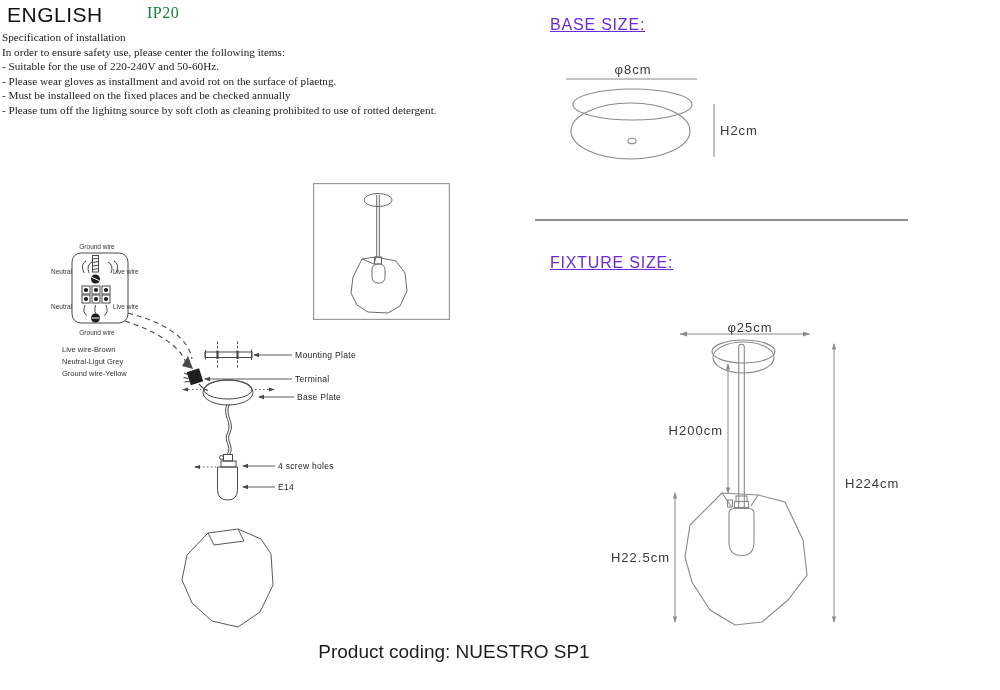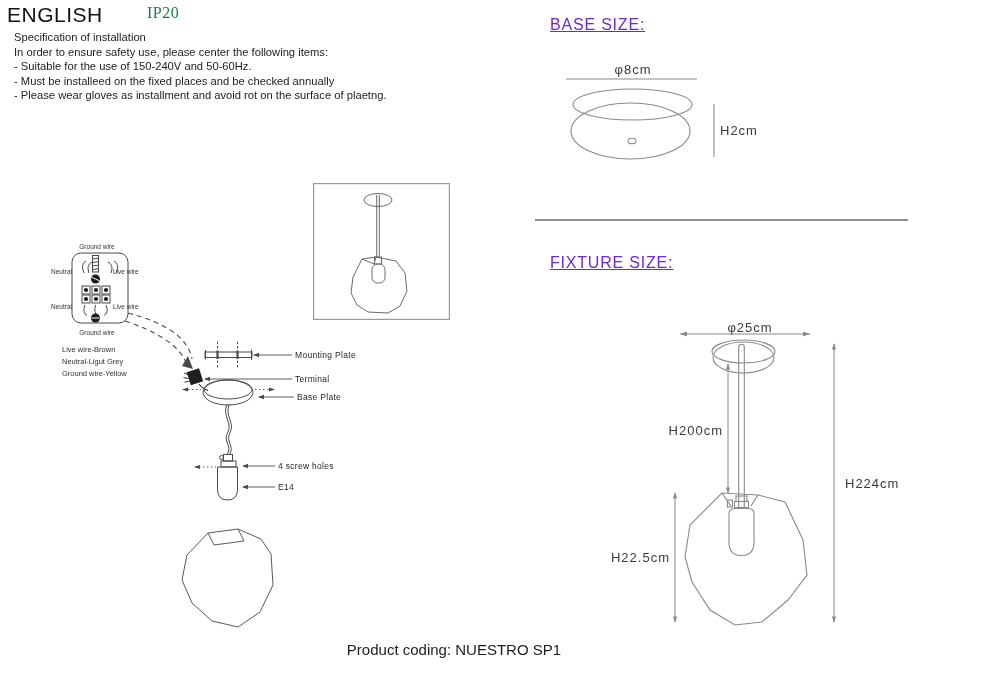--- a/index.html
+++ b/index.html
@@ -3,43 +3,44 @@
 <meta charset="utf-8">
 <style>
   html,body{margin:0;padding:0;background:#fff;}
   .page{position:relative;width:908px;height:690px;background:#fff;overflow:hidden;
         font-family:"Liberation Sans",sans-serif;color:#222;}
   .abs{position:absolute;}
   .h1{font-size:21px;color:#111;letter-spacing:.5px;}
   .h2{font-size:16px;color:#15803d;letter-spacing:.5px;font-family:Liberation Serif, serif;}
   .spec{font-size:11.2px;line-height:14.6px;color:#222;white-space:nowrap;}
   .sec-title{font-size:16px;color:#6d28d9;letter-spacing:.8px;text-decoration:underline;}
-  .footer{width:100%;text-align:center;font-size:15px;color:#1d1d1d;}
+  .footer{width:100%;text-align:center;font-size:19px;color:#1d1d1d;}
   .divider{height:2px;background:#8f8f8f;}
   svg{display:block;overflow:hidden;}
   svg text{font-family:"Liberation Sans",sans-serif;fill:#333;stroke:none;}
   .lbl-xs{font-size:6.5px;}
   .lbl-s{font-size:7.5px;}
   .lbl-m{font-size:8.5px;fill:#1e1e1e;letter-spacing:.3px;}
   .dim{font-size:13px;fill:#3a3a3a;letter-spacing:1px;}
 </style>
 </head>
 <body>
 
 <div class="page">
 
   <div class="abs h1" style="left:7px;top:3px;">ENGLISH</div>
   <div class="abs h2" style="left:147px;top:4px;">IP20</div>
 
-  <div class="abs spec" style="left:14px;top:30px;">
+  <div class="abs spec" style="left:2px;top:30px;font-family:Liberation Serif, serif;">
     <div>Specification of installation</div>
     <div>In order to ensure safety use, please center the following items:</div>
-    <div>- Suitable for the use of 150-240V and 50-60Hz.</div>
+    <div>- Suitable for the use of 220-240V and 50-60Hz.</div>
+    <div>- Please wear gloves as installment and avoid rot on the surface of plaetng.</div>
     <div>- Must be installeed on the fixed places and be checked annually</div>
-    <div>- Please wear gloves as installment and avoid rot on the surface of plaetng.</div>
+    <div>- Please tum off the lighitng source by soft cloth as cleaning prohibited to use of rotted detergent.</div>
   </div>
 
   <svg class="abs" style="left:40px;top:235px;" width="220" height="150" viewBox="0 0 220 150">
     <g stroke="#4a4a4a" fill="none" stroke-width="1">
       <rect x="32" y="18" width="56" height="70" rx="9"></rect>
       <rect x="52.5" y="20.5" width="6" height="16.5"></rect>
       <line x1="52.5" y1="24" x2="58.5" y2="23.2"></line>
       <line x1="52.5" y1="27.5" x2="58.5" y2="26.7"></line>
       <line x1="52.5" y1="31" x2="58.5" y2="30.2"></line>
       <line x1="52.5" y1="34.5" x2="58.5" y2="33.7"></line>

